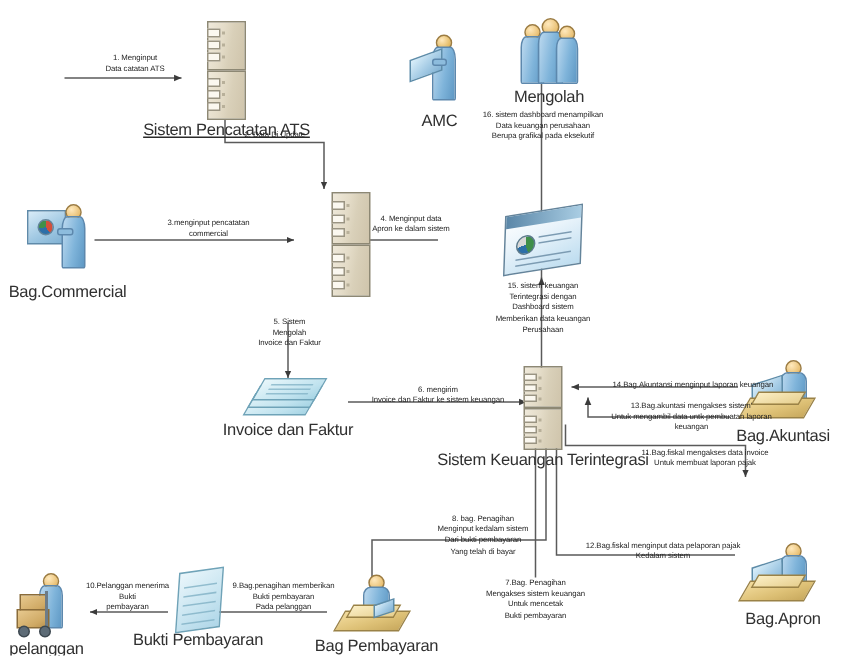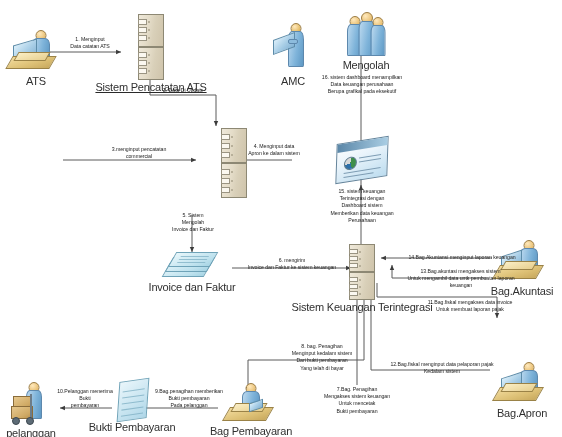--- a/index.html
+++ b/index.html
@@ -173,30 +173,20 @@
       <path d="M490,370 L371,370 L371,292"></path>
     </g>
 
     <g stroke="#5a5a5a" stroke-width="1" fill="none">
       <path d="M150,80 L150,95 L216,95 L216,126" marker-end="url(#ah)"></path>
 
       <path d="M487,278 L392,278 L392,265" marker-end="url(#ah)"></path>
     </g>
   </svg>
 
-  <div class="node" style="left:6px;top:28px;width:60px;">
-    <div class="person" style="width:58px;height:46px;">
-      <div class="p-head" style="left:58%;top:2px;width:9px;height:9px;"></div>
-      <div class="p-body" style="left:58%;top:10px;width:16px;height:21px;"></div>
-      <div class="screen" style="left:6px;top:14px;width:22px;height:17px;transform:skewY(-16deg);"></div>
-      <div class="desk" style="left:2px;top:28px;width:42px;height:11px;transform:skewX(-30deg);"></div>
-      <div class="desk-top" style="left:9px;top:24px;width:30px;height:7px;transform:skewX(-30deg);"></div>
-    </div>
-    <div class="node-label big">ATS</div>
-  </div>
 
   <div class="node" style="left:112px;top:14px;width:78px;text-decoration:underline;">
     <div class="tower" style="width:30px;height:66px;">
       <div class="tbox" style="left:2px;top:0px;width:26px;height:33px;"></div>
       <div class="tbox" style="left:2px;top:33px;width:26px;height:33px;"></div>
       <div class="slot" style="top:5px;">
           <i></i>
         </div>
       <div class="slot" style="top:13px;">
           <i></i>
@@ -210,20 +200,30 @@
       <div class="slot" style="top:46px;">
           <i></i>
         </div>
       <div class="slot" style="top:54px;">
           <i></i>
         </div>
     </div>
     <div class="node-label big">Sistem Pencatatan ATS</div>
   </div>
 
+  <div class="node" style="left:10px;top:134px;width:70px;">
+    <div class="person" style="width:62px;height:54px;">
+      <div class="monitor" style="left:4px;top:6px;width:24px;height:21px;"></div>
+      <div class="board pie" style="left:11px;top:12px;width:9px;height:9px;border-radius:50%;background:conic-gradient(#d34f3c 0 40%,#2d6fa8 40% 72%,#3f8f4a 72% 100%);"></div>
+      <div class="p-head" style="left:56%;top:2px;width:9px;height:9px;"></div>
+      <div class="p-body" style="left:56%;top:10px;width:14px;height:33px;border-radius:24% 24% 6% 6%;"></div>
+      <div class="p-arm" style="left:24px;top:18px;width:9px;height:3px;"></div>
+    </div>
+    <div class="node-label big">Bag.Commercial</div>
+  </div>
 
   <div class="node" style="left:271px;top:22px;width:44px;">
     <div class="person" style="width:42px;height:52px;">
       <div class="p-head" style="left:58%;top:1px;width:9px;height:9px;background:radial-gradient(circle at 35% 30%,#ffe9bd,#e2b85f 70%,#b98c37);"></div>
       <div class="p-body" style="left:58%;top:9px;width:14px;height:34px;border-radius:24% 24% 6% 6%;"></div>
       <div class="screen" style="left:1px;top:14px;width:20px;height:13px;transform:skewY(-20deg);"></div>
       <div class="p-arm" style="left:16px;top:17px;width:8px;height:3px;"></div>
     </div>
     <div class="node-label big">AMC</div>
   </div>

